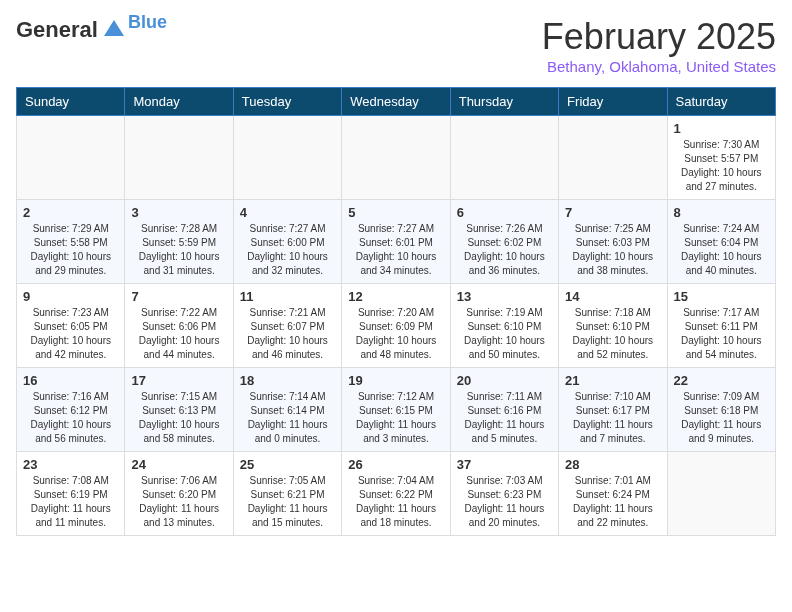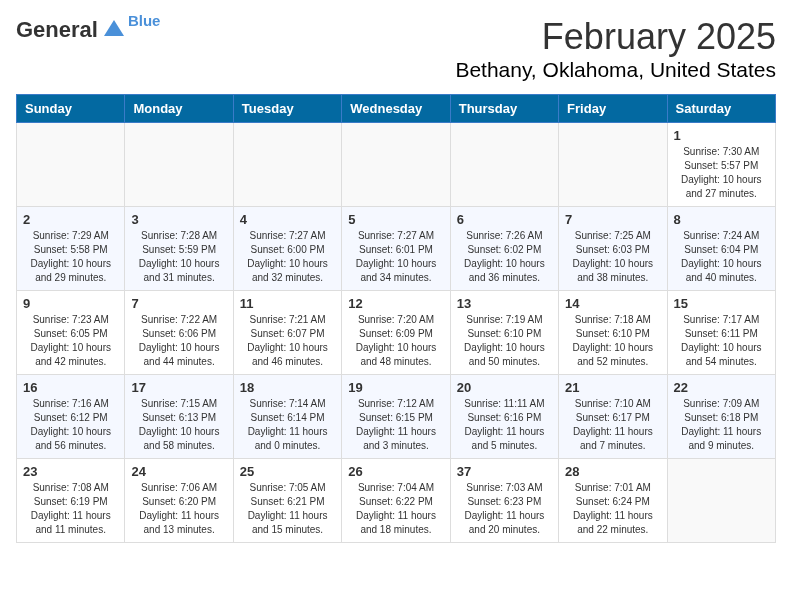--- a/index.html
+++ b/index.html
@@ -23,35 +23,35 @@
     }
     .title-block {
       text-align: right;
     }
     .month-title {
       font-size: 36px;
       color: #333;
       font-weight: normal;
     }
     .location {
-      font-size: 21px;
-      color: #000000;
+      font-size: 15px;
+      color: #8b5cf6;
     }
     .calendar {
       width: 100%;
       border-collapse: collapse;
       border: 1px solid #ccc;
     }
     .calendar th {
-      background: #0369a1;
+      background: #0c4a6e;
       color: #fff;
       text-align: left;
       padding: 6px 8px;
       font-size: 13px;
-      font-weight: bold;
+      font-weight: normal;
       border: 1px solid #3a7bc8;
     }
     .calendar td {
       vertical-align: top;
       border: 1px solid #ddd;
       padding: 5px 6px;
       width: calc(100% / 7);
       min-height: 80px;
       font-size: 10.5px;
       color: #333;
@@ -84,21 +84,21 @@
 <body>
 
 <div class="header">
   <div class="logo">
     <div style="display:flex;align-items:center;gap:2px;">
       <span style="font-size:22px;font-weight:bold;color:#333;">General</span>
       <svg width="28" height="28" viewBox="0 0 28 28">
         <polygon points="14,4 24,20 4,20" fill="#4a90d9"></polygon>
       </svg>
     </div>
-    <div style="font-size:15px;font-weight:bold;color:#4a90d9;margin-top:-4px;">Blue</div>
+    <div style="font-size:18px;font-weight:bold;color:#4a90d9;margin-top:-4px;">Blue</div>
   </div>
   <div class="title-block">
     <div class="month-title">February 2025</div>
     <div class="location">Bethany, Oklahoma, United States</div>
   </div>
 </div>
 
 <table class="calendar">
   <thead>
     <tr>
@@ -253,21 +253,21 @@
         </td>
         <td>
           <span class="day-num">19</span>
           <div class="day-info" style="white-space: pre-line;">Sunrise: 7:12 AM
 Sunset: 6:15 PM
 Daylight: 11 hours
 and 3 minutes.</div>
         </td>
         <td>
           <span class="day-num">20</span>
-          <div class="day-info" style="white-space: pre-line;">Sunrise: 11:11 AM
+          <div class="day-info" style="white-space: pre-line;">Sunrise: 7:11 AM
 Sunset: 6:16 PM
 Daylight: 11 hours
 and 5 minutes.</div>
         </td>
         <td>
           <span class="day-num">21</span>
           <div class="day-info" style="white-space: pre-line;">Sunrise: 7:10 AM
 Sunset: 6:17 PM
 Daylight: 11 hours
 and 7 minutes.</div>

